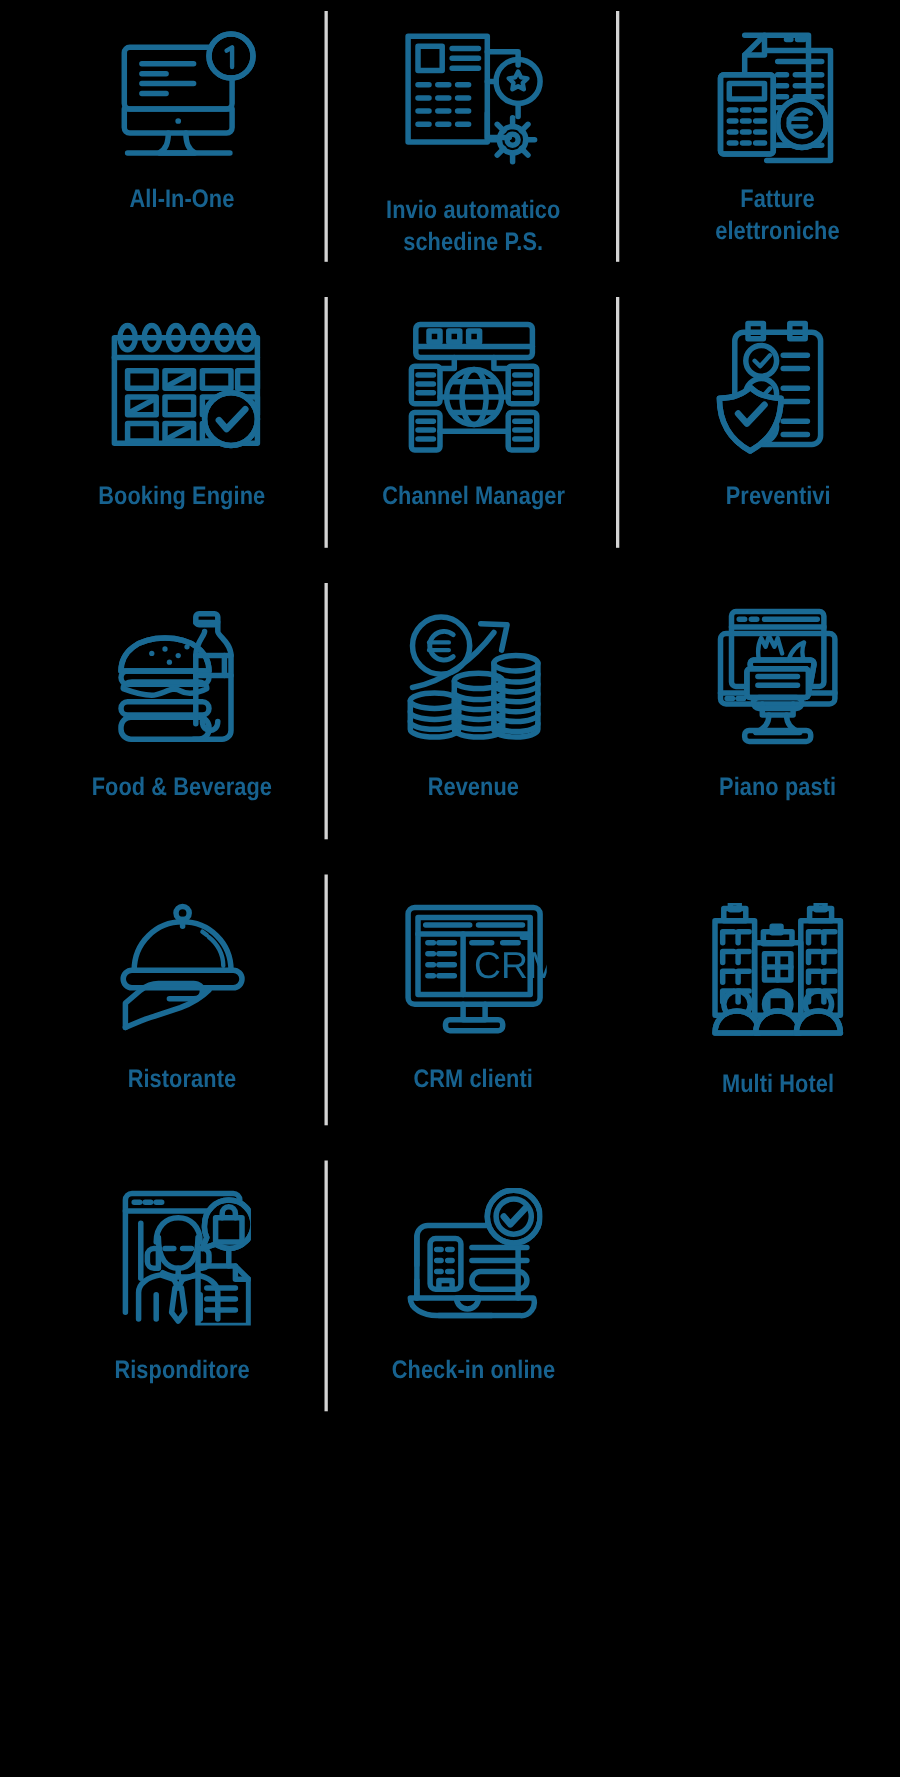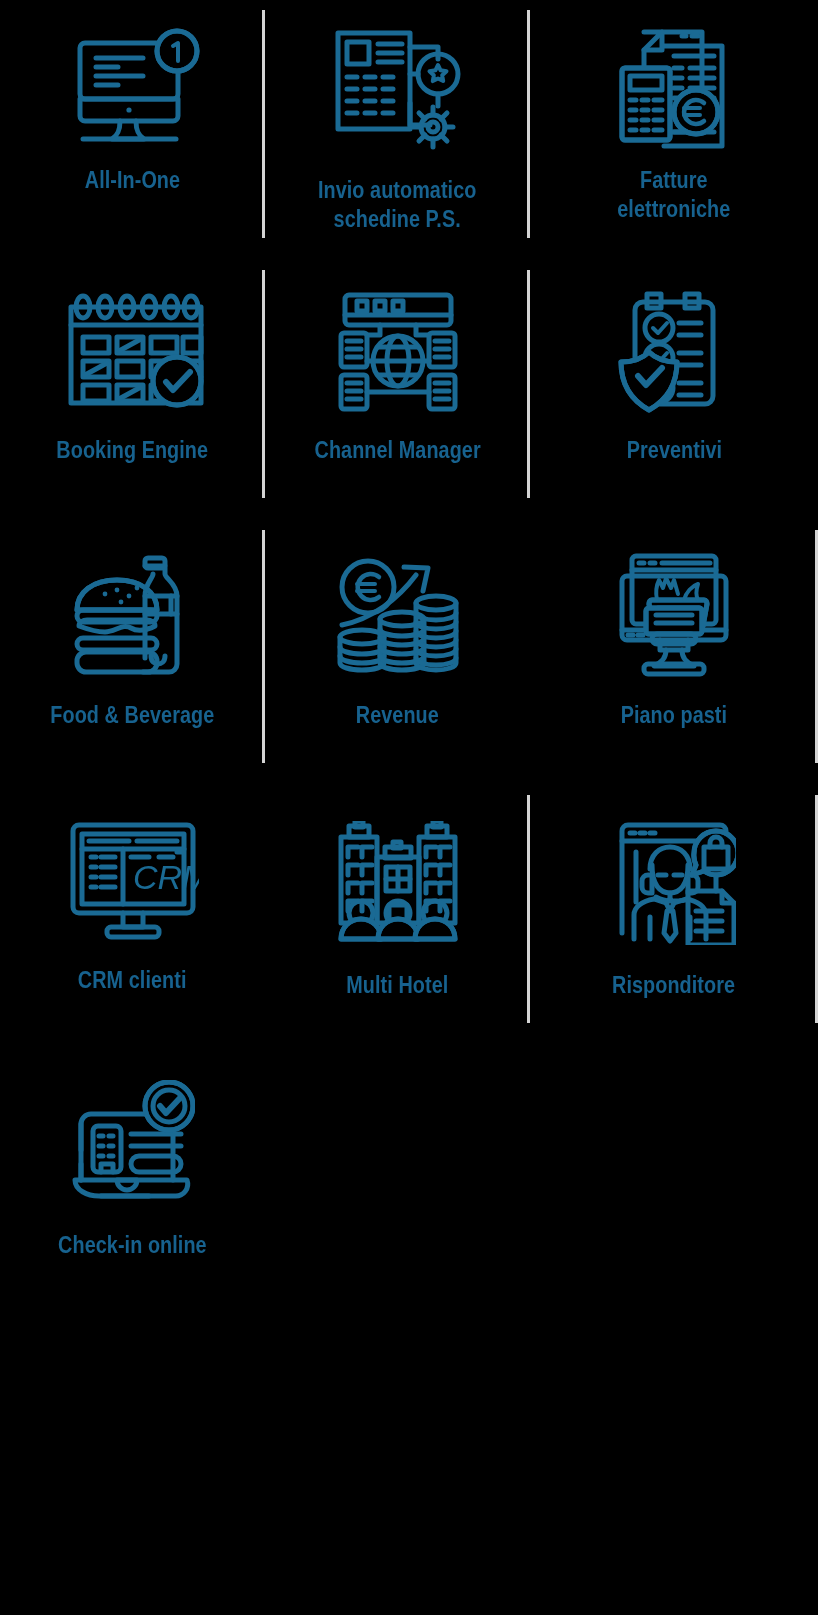--- a/index.html
+++ b/index.html
@@ -18,20 +18,21 @@
     width: 818px;
     height: 1615px;
     background: #000000;
   }
   .grid {
     position: absolute;
     inset: 0;
     display: grid;
     grid-template-columns: 265px 265px 288px;
     grid-template-rows: 260px 260px 265px 260px 260px 310px;
+    padding-left: 33px;
   }
   .cell {
     position: relative;
     display: flex;
     flex-direction: column;
     align-items: center;
     justify-content: flex-start;
     padding-top: 22px;
     box-sizing: border-box;
   }
@@ -43,21 +44,20 @@
     bottom: 22px;
     right: 0px;
     width: 3px;
     background: #d4d4d4;
   }
   .icon-wrap {
     height: 140px;
     display: flex;
     align-items: center;
     justify-content: center;
-    font-style: italic;
   }
   .icon-wrap svg {
     display: block;
   }
   .label {
     margin-top: 14px;
     text-align: center;
     color: #17628f;
     font-weight: 700;
     font-size: 23px;
@@ -301,20 +301,35 @@
           <path d="M66 48c2-8 8-14 14-16-2 6-2 12 0 16" stroke-width="4"></path>
           <rect x="28" y="56" width="56" height="26" rx="3" fill="#000"></rect>
           <rect x="28" y="56" width="56" height="26" rx="3"></rect>
           <path d="M38 63h36M38 71h36"></path>
           <rect x="34" y="82" width="44" height="10" rx="5"></rect>
         </svg>
       </div>
       <div class="label">Piano pasti</div>
     </div>
 
+    <div class="cell col2 r5">
+      <div class="icon-wrap">
+        <svg width="120" height="120" viewBox="0 0 120 120" fill="none" stroke="#1a6a94" stroke-width="5" stroke-linecap="round" stroke-linejoin="round">
+          <circle cx="60" cy="10" r="6"></circle>
+          <path d="M60 16v6"></path>
+          <path d="M16 62c0-25 20-44 44-44s44 19 44 44"></path>
+          <rect x="6" y="62" width="108" height="16" rx="8"></rect>
+          <path d="M84 32c8 6 13 16 13 26" stroke-width="4"></path>
+          <path d="M78 27l4 3" stroke-width="4"></path>
+          <path d="M8 114V92l14-12c5-4 10-6 16-6h32c5 0 8 3 8 7s-3 7-8 7H48"></path>
+          <path d="M8 114c10-4 18-8 26-10l24-8c8-3 18-8 26-16"></path>
+        </svg>
+      </div>
+      <div class="label">Ristorante</div>
+    </div>
 
     <div class="cell col3 r5">
       <div class="icon-wrap">
         <svg width="132" height="122" viewBox="0 0 132 122" fill="none" stroke="#1a6a94" stroke-width="5" stroke-linecap="round" stroke-linejoin="round">
           <rect x="6" y="6" width="120" height="88" rx="6"></rect>
           <rect x="15" y="15" width="102" height="70"></rect>
           <path d="M15 30h102"></path>
           <path d="M22 22h40M70 22h40"></path>
           <path d="M56 30v55"></path>
           <path d="M64 38h18M92 38h14M110 33h6"></path>

